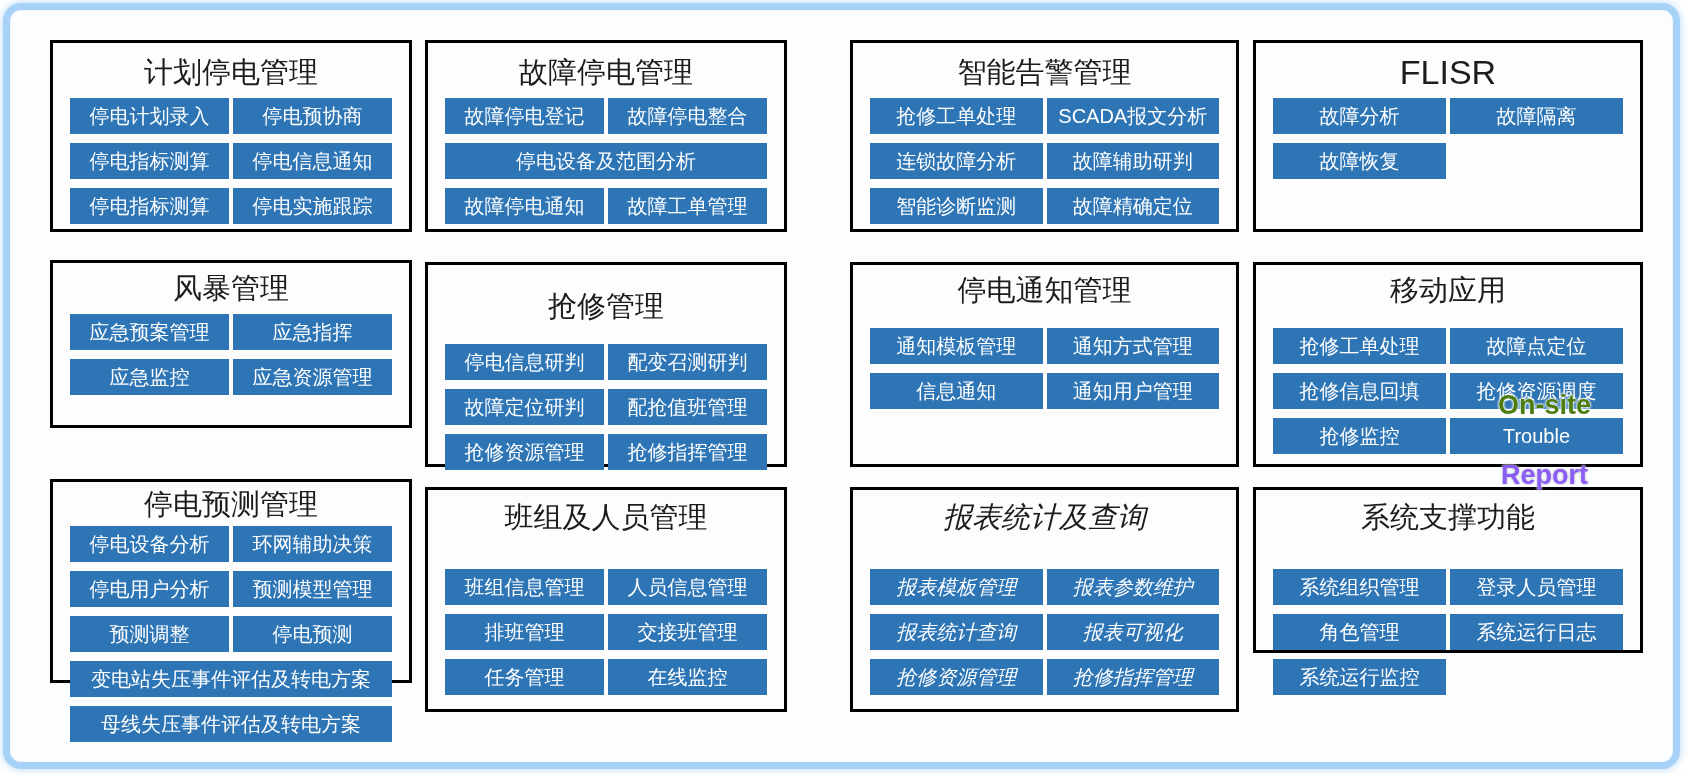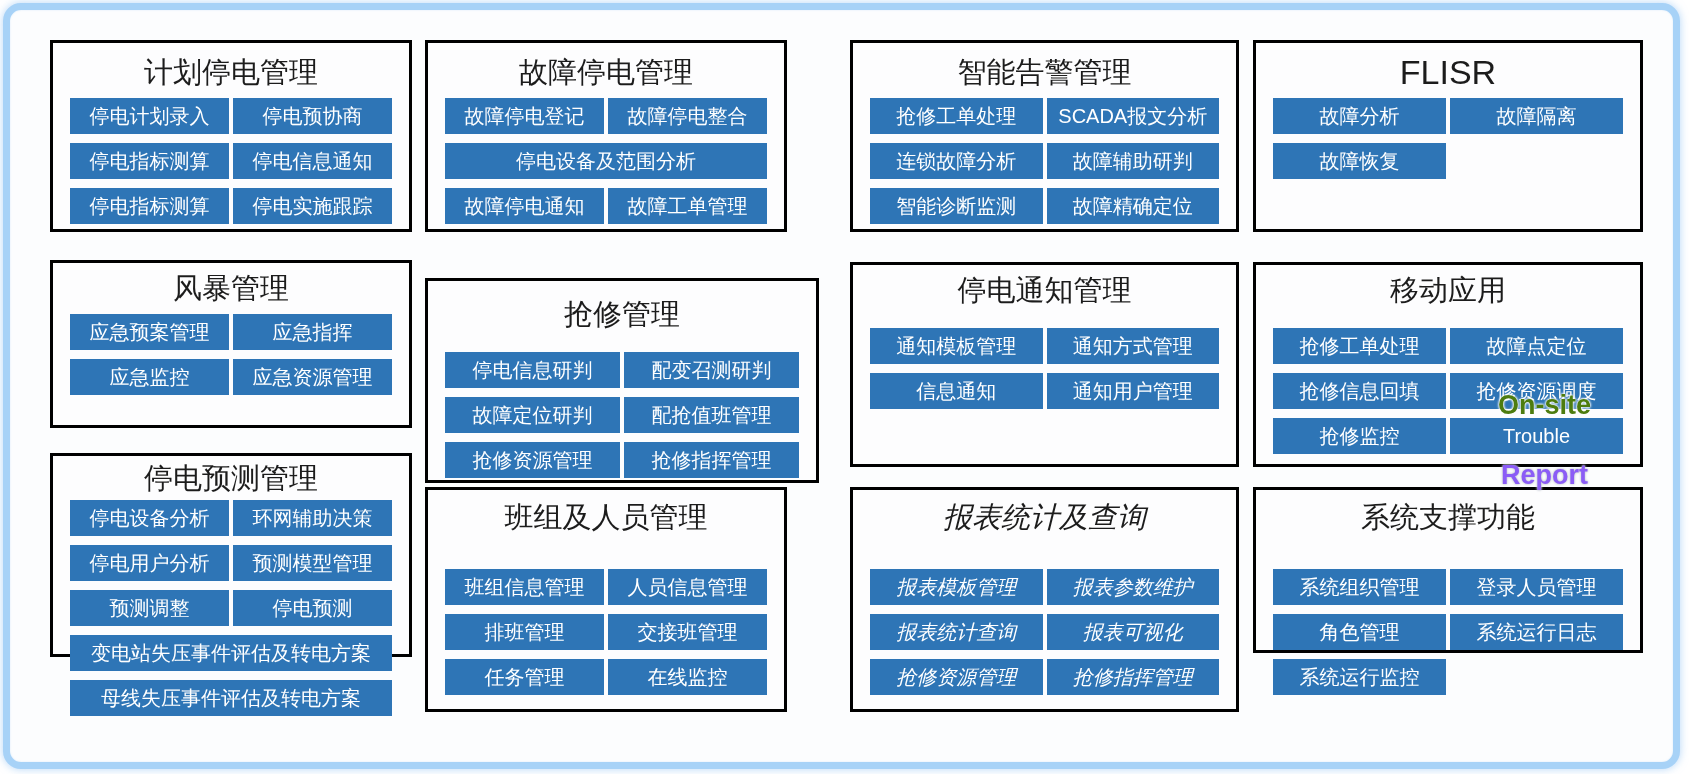--- a/index.html
+++ b/index.html
@@ -69,21 +69,21 @@
       </div>
       <div class="panel" style="left: 50px; top: 260px; width: 362px; height: 168px; padding-top: 8px;">
         <div class="panel-title" style="margin-bottom: 8px;">风暴管理</div>
         <div class="btn-grid">
           <div class="mod-btn">应急预案管理</div>
           <div class="mod-btn">应急指挥</div>
           <div class="mod-btn">应急监控</div>
           <div class="mod-btn">应急资源管理</div>
         </div>
       </div>
-      <div class="panel" style="left: 425px; top: 278px; width: 394px; height: 205px; padding-top: 16px;">
+      <div class="panel" style="left: 425px; top: 262px; width: 362px; height: 205px; padding-top: 24px;">
         <div class="panel-title" style="margin-bottom: 20px;">抢修管理</div>
         <div class="btn-grid">
           <div class="mod-btn">停电信息研判</div>
           <div class="mod-btn">配变召测研判</div>
           <div class="mod-btn">故障定位研判</div>
           <div class="mod-btn">配抢值班管理</div>
           <div class="mod-btn">抢修资源管理</div>
           <div class="mod-btn">抢修指挥管理</div>
         </div>
       </div>
@@ -100,21 +100,21 @@
         <div class="panel-title" style="margin-bottom: 20px;">移动应用</div>
         <div class="btn-grid">
           <div class="mod-btn">抢修工单处理</div>
           <div class="mod-btn">故障点定位</div>
           <div class="mod-btn">抢修信息回填</div>
           <div class="mod-btn">抢修资源调度</div>
           <div class="mod-btn">抢修监控</div>
           <div class="mod-btn">Trouble</div>
         </div>
       </div>
-      <div class="panel" style="left: 50px; top: 453px; width: 362px; height: 204px; padding-top: 5px;">
+      <div class="panel" style="left: 50px; top: 479px; width: 362px; height: 204px; padding-top: 5px;">
         <div class="panel-title" style="margin-bottom: 4px;">停电预测管理</div>
         <div class="btn-grid">
           <div class="mod-btn">停电设备分析</div>
           <div class="mod-btn">环网辅助决策</div>
           <div class="mod-btn">停电用户分析</div>
           <div class="mod-btn">预测模型管理</div>
           <div class="mod-btn">预测调整</div>
           <div class="mod-btn">停电预测</div>
           <div class="mod-btn wide">变电站失压事件评估及转电方案</div>
           <div class="mod-btn wide">母线失压事件评估及转电方案</div>

